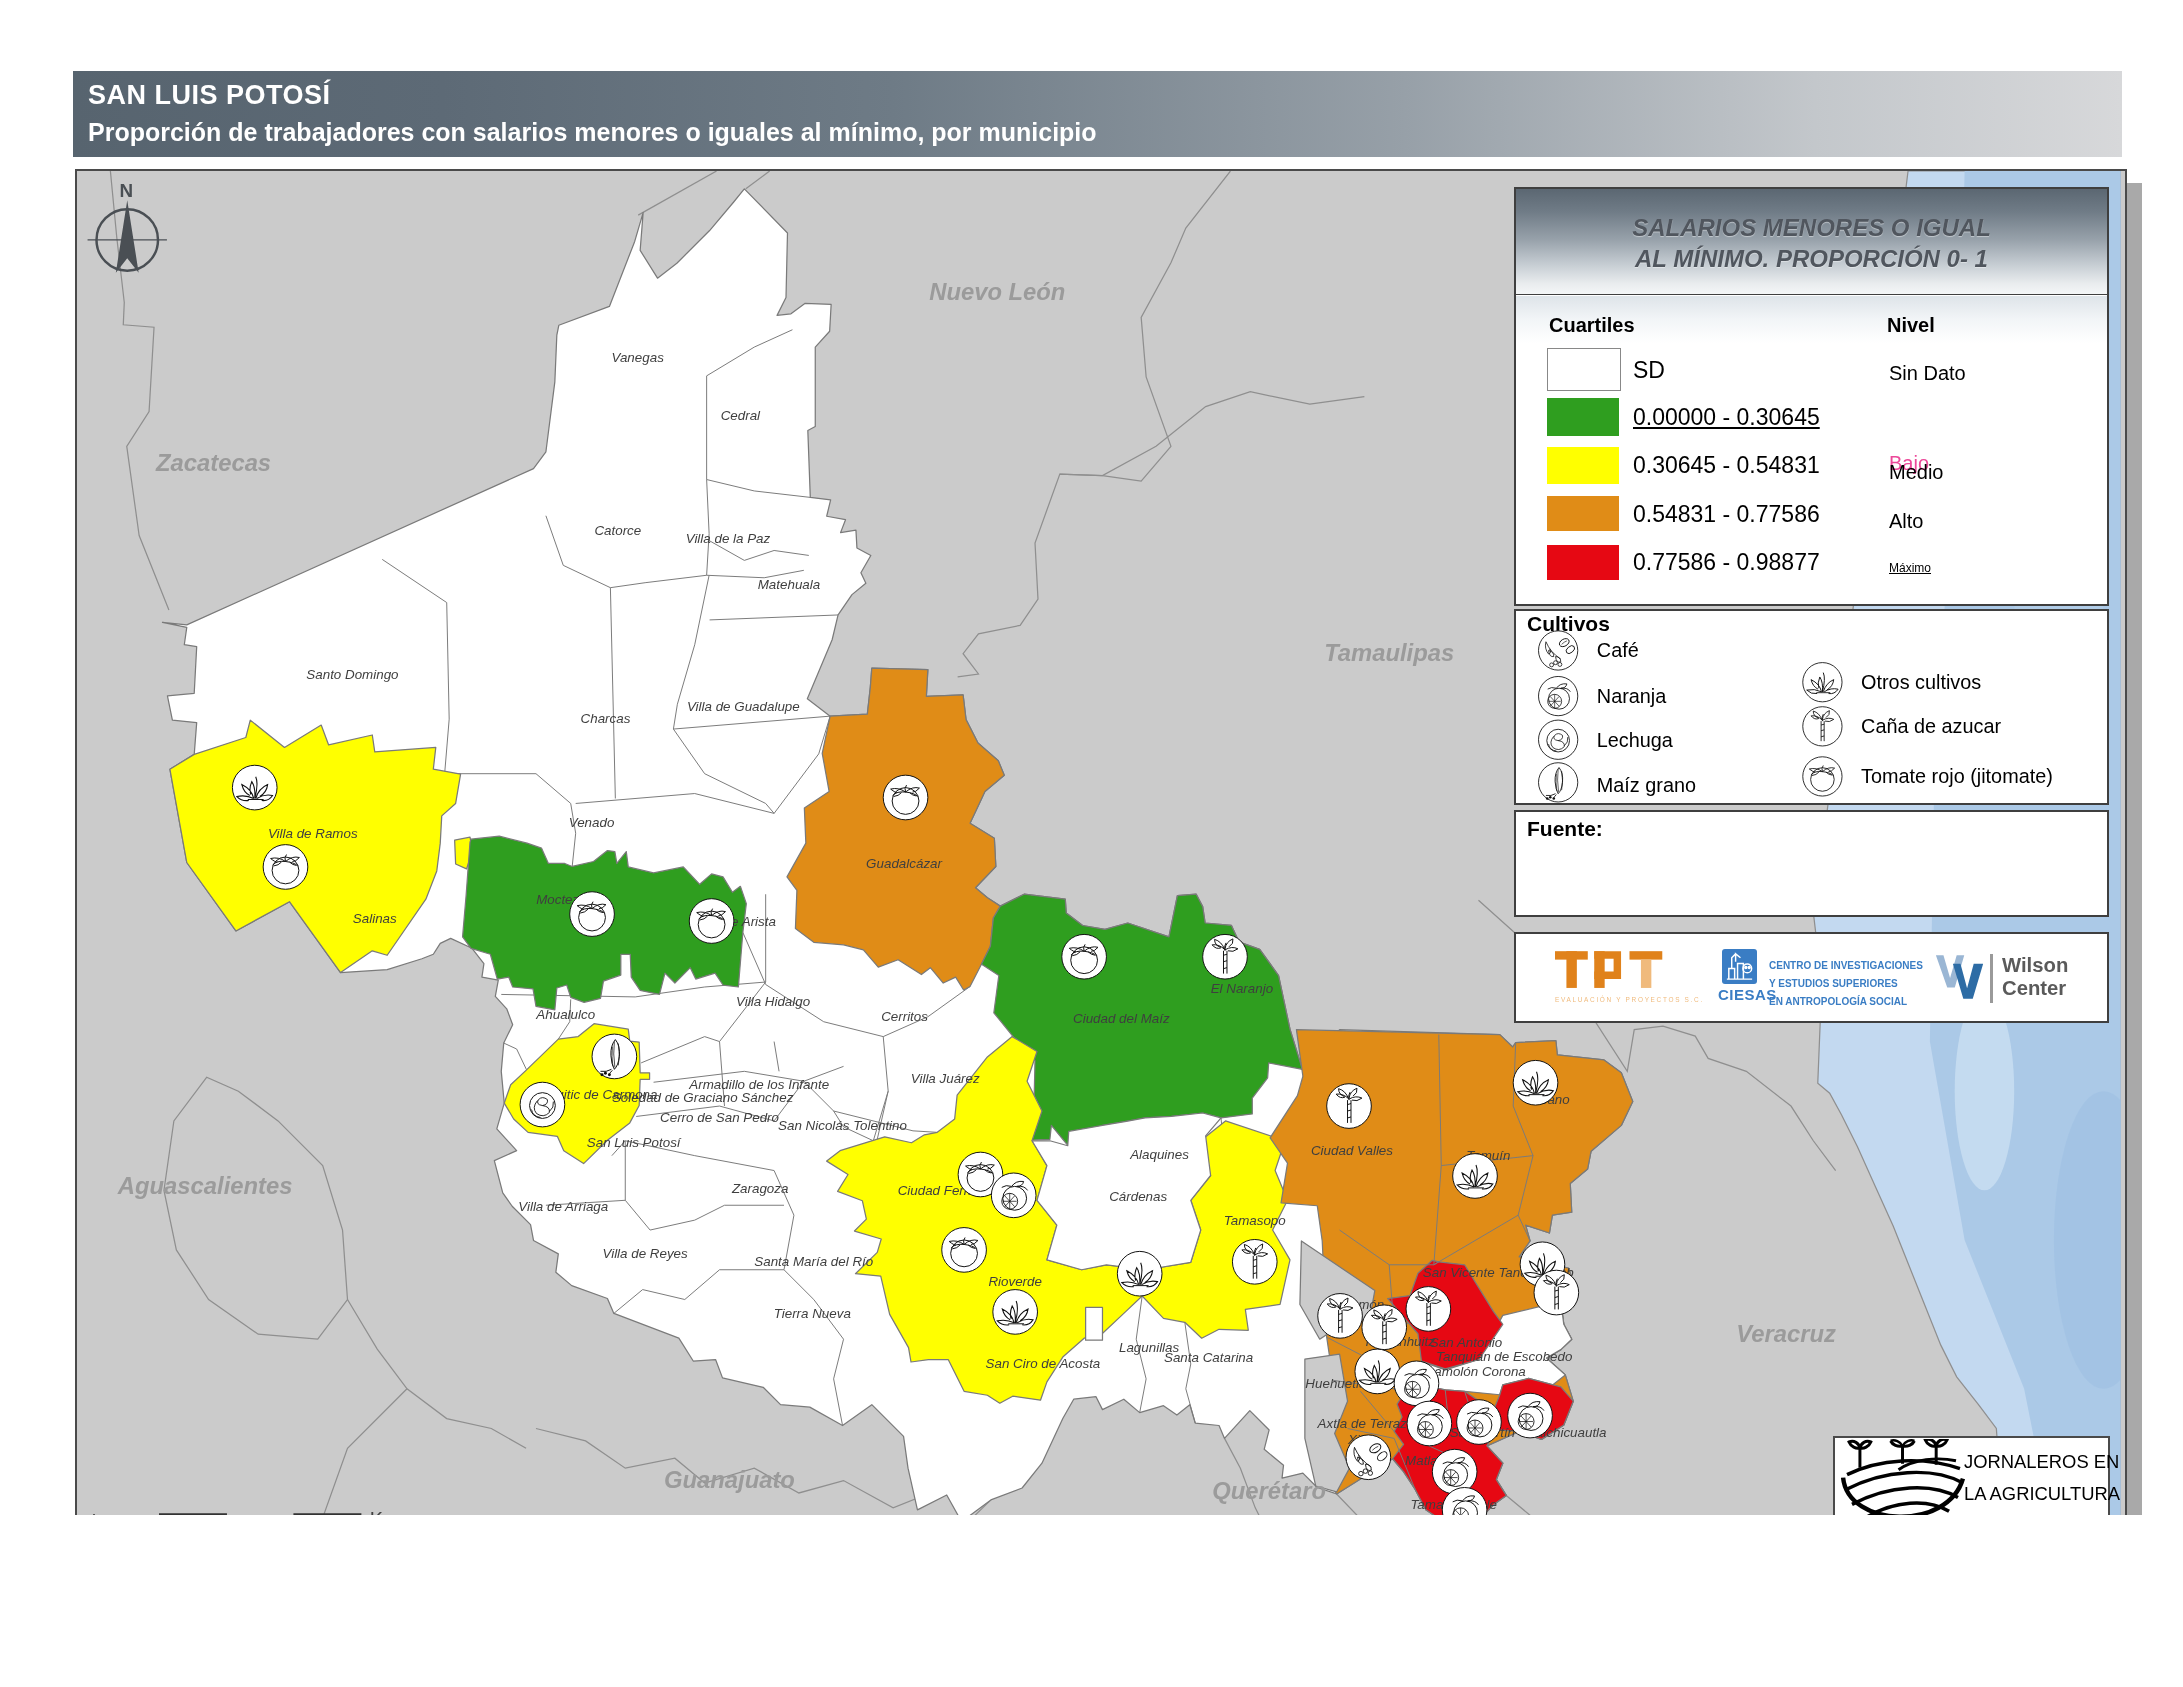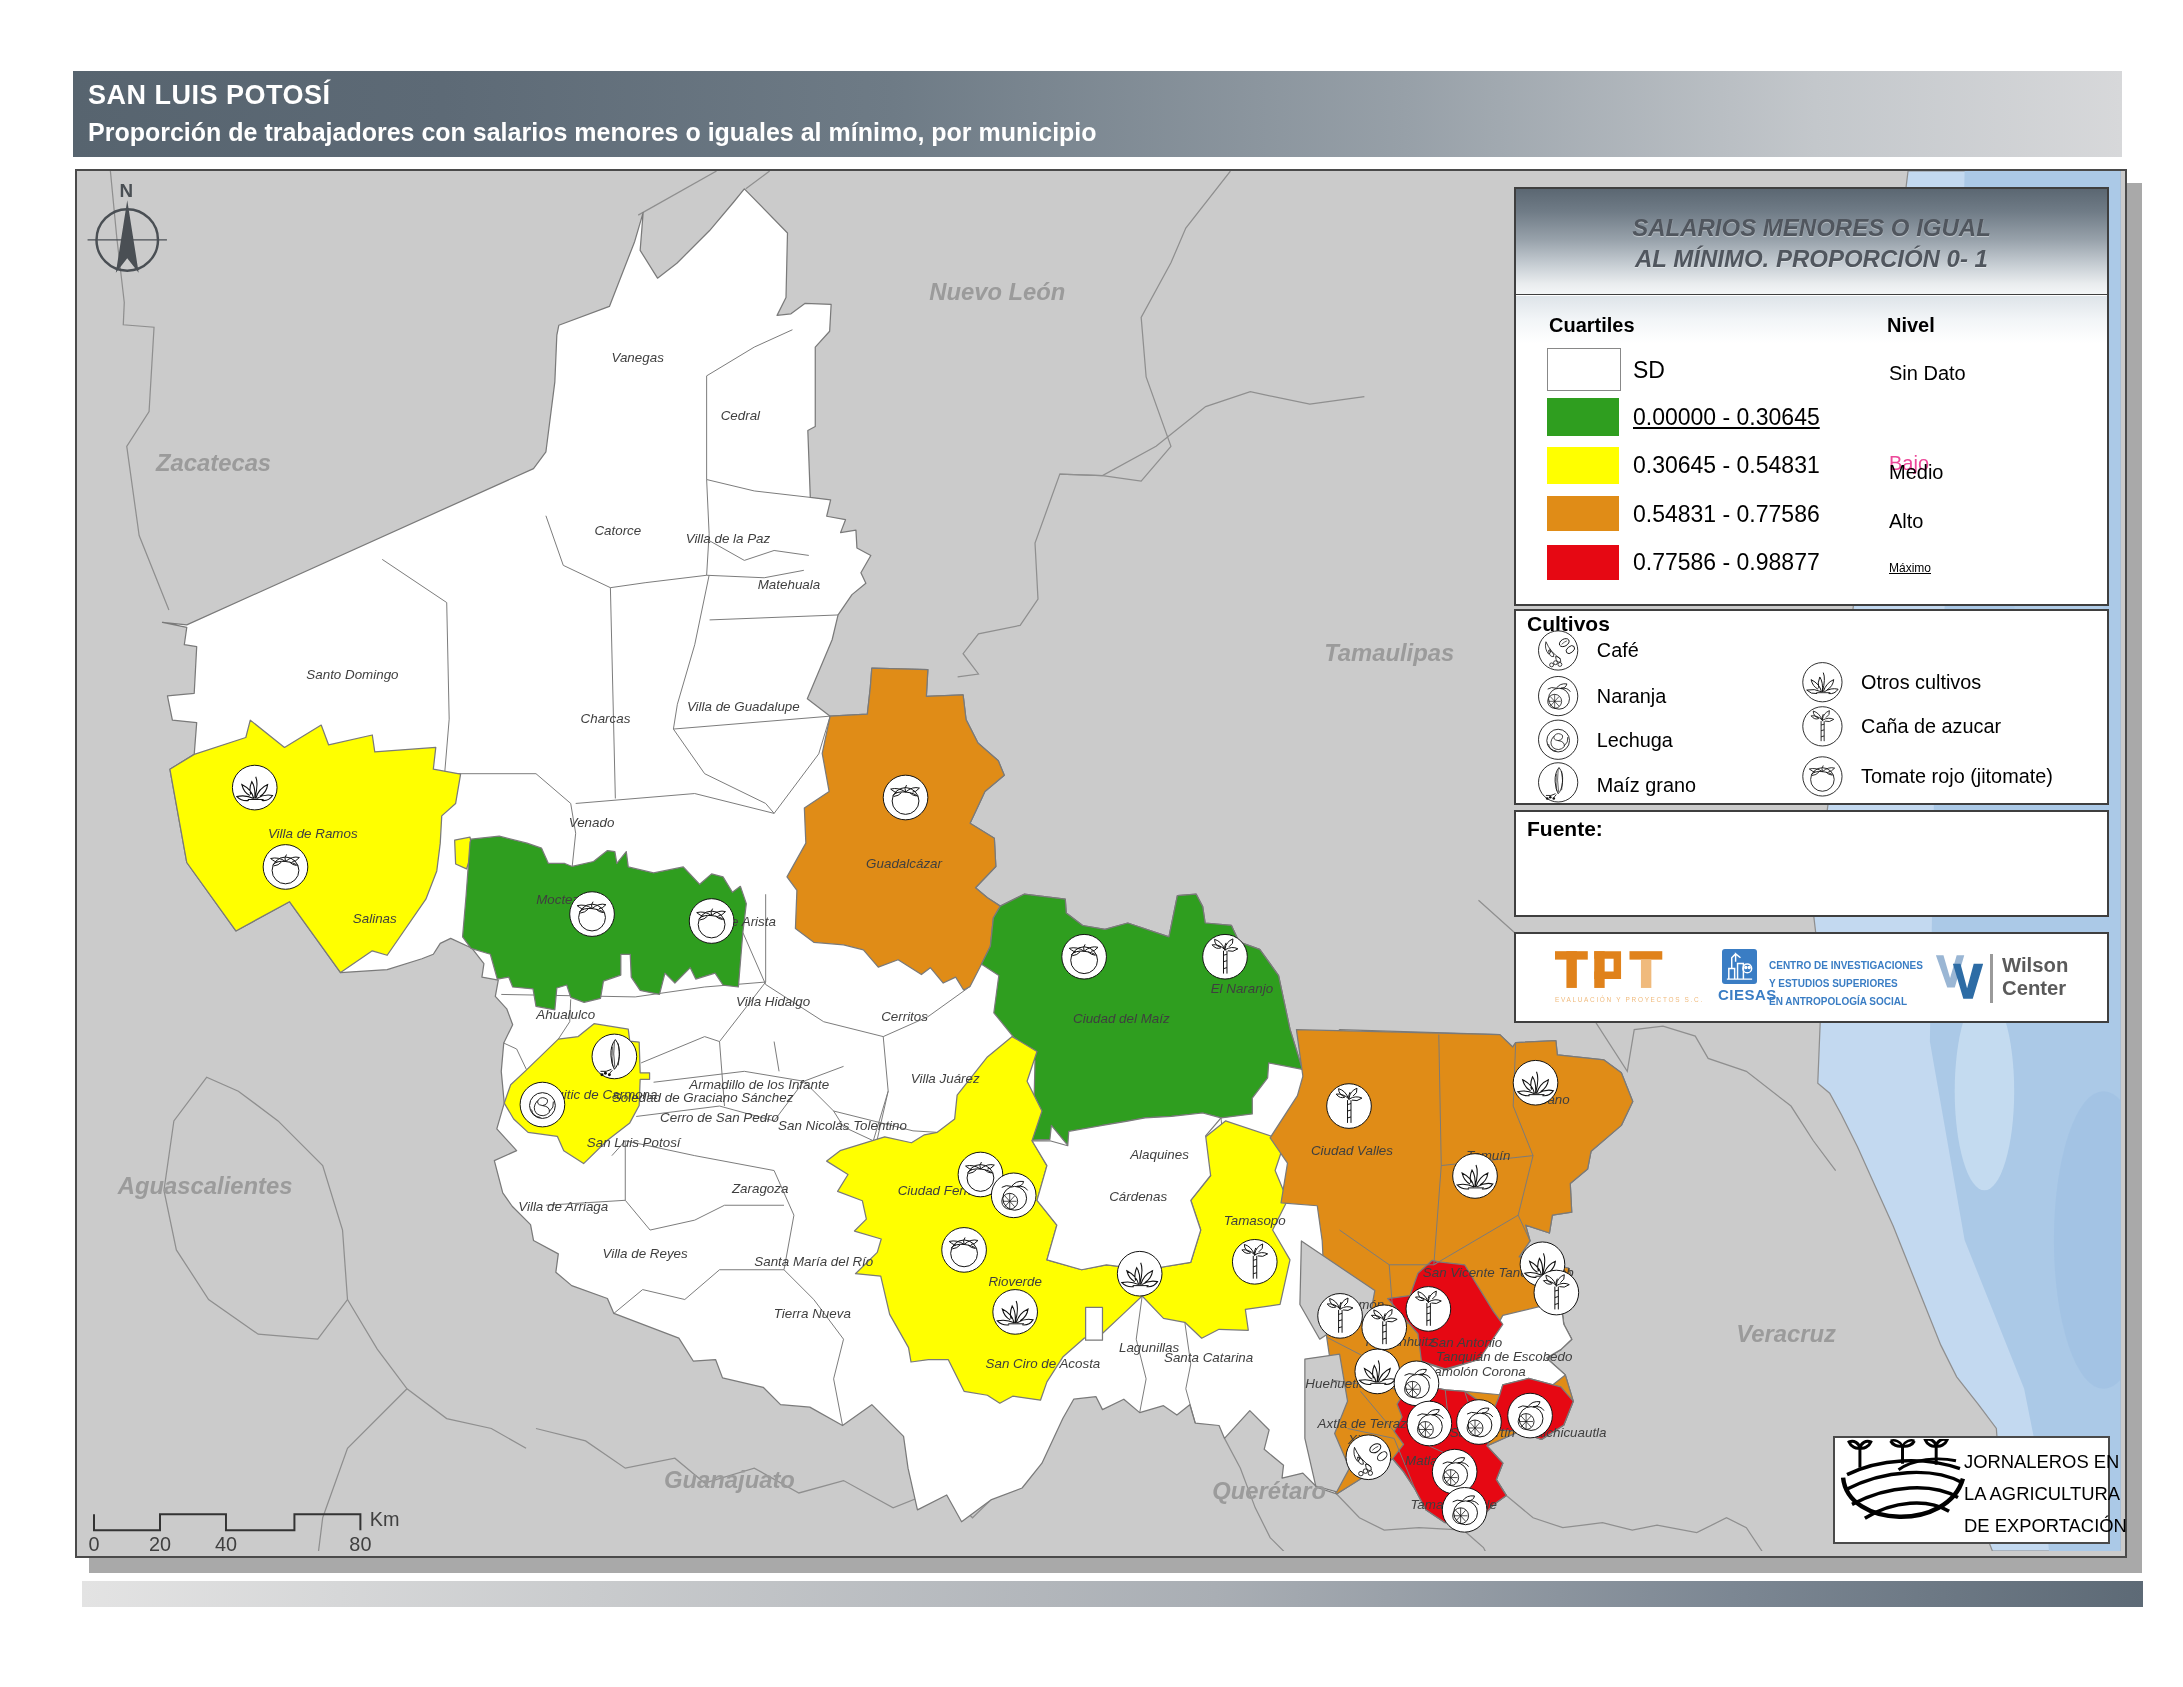--- a/index.html
+++ b/index.html
@@ -1,16 +1,16 @@
 <!DOCTYPE html>
 <html style="font-size:8px"><head>
 <meta charset="utf-8">
 <style>
   html,body{margin:0;padding:0;background:#ffffff;}
-  #page{position:relative;width:2183px;height:1687px;background:#ffffff;overflow:hidden;
+  #page{position:relative;width:2183px;height:1515px;background:#ffffff;overflow:hidden;
         font-family:"Liberation Sans",sans-serif;}
   #titlebar{position:absolute;left:73px;top:71px;width:2049px;height:86px;
     background:linear-gradient(90deg,#57646f 0%,#5d6a76 18%,#6e7b86 40%,#97a0a8 65%,#c3c7cb 85%,#d7d8da 100%);
     color:#ffffff;}
   #titlebar .t1{position:absolute;left:15px;top:9px;font-size:27px;font-weight:bold;letter-spacing:0.5px;}
   #titlebar .t2{position:absolute;left:15px;top:47px;font-size:25px;font-weight:bold;}
   #frameshadow{position:absolute;left:89px;top:183px;width:2053px;height:1390px;background:#a9a9a9;}
   #mapframe{position:absolute;left:75px;top:169px;width:2048px;height:1385px;background:#cbcbcb;
     border:2.5px solid #4a4a4a;}
   #bottomstrip{position:absolute;left:82px;top:1581px;width:2061px;height:26px;

